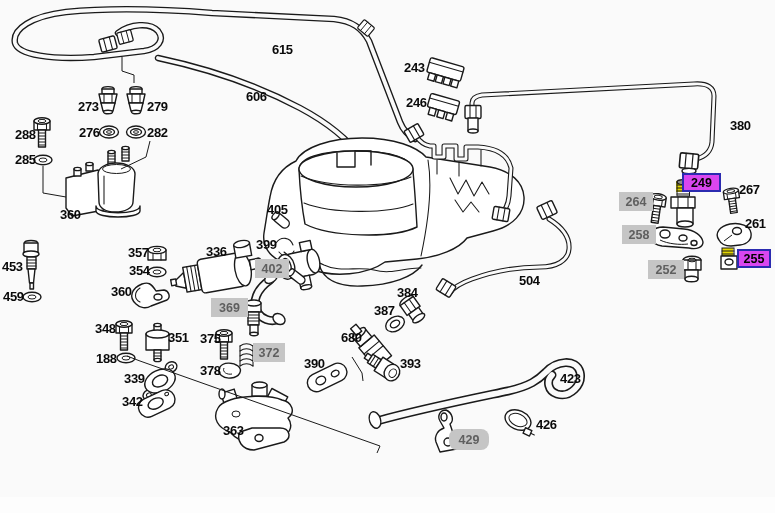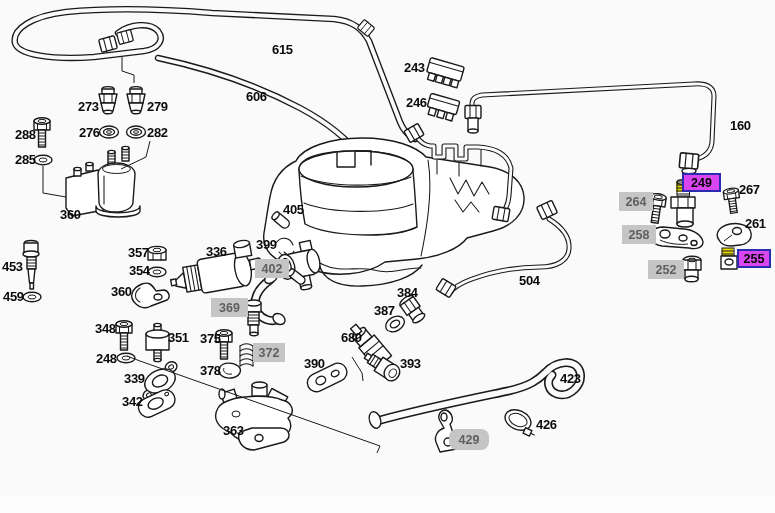--- a/index.html
+++ b/index.html
@@ -406,40 +406,40 @@
     <path class="ld" d="M127,356 L140,361 L380,446 L377,453"></path>
     <path class="ld" d="M352,357 L362,373 L363,381"></path>
   </g>
 </svg>
 
 <div id="labels">
       <div class="lbl plain" style="left: 272px; top: 42px;">615</div>
       <div class="lbl plain" style="left: 246px; top: 89px;">606</div>
       <div class="lbl plain" style="left: 404px; top: 60px;">243</div>
       <div class="lbl plain" style="left: 406px; top: 95px;">246</div>
-      <div class="lbl plain" style="left: 730px; top: 118px;">160</div>
+      <div class="lbl plain" style="left: 730px; top: 118px;">380</div>
       <div class="lbl plain" style="left: 739px; top: 182px;">267</div>
       <div class="lbl plain" style="left: 745px; top: 216px;">261</div>
       <div class="lbl plain" style="left: 15px; top: 127px;">288</div>
       <div class="lbl plain" style="left: 15px; top: 152px;">285</div>
       <div class="lbl plain" style="left: 78px; top: 99px;">273</div>
       <div class="lbl plain" style="left: 147px; top: 99px;">279</div>
       <div class="lbl plain" style="left: 79px; top: 125px;">276</div>
       <div class="lbl plain" style="left: 147px; top: 125px;">282</div>
       <div class="lbl plain" style="left: 60px; top: 207px;">360</div>
-      <div class="lbl plain" style="left: 267px; top: 202px; padding-left: 16px;">405</div>
+      <div class="lbl plain" style="left: 267px; top: 202px;">405</div>
       <div class="lbl plain" style="left: 256px; top: 237px;">399</div>
       <div class="lbl plain" style="left: 128px; top: 245px;">357</div>
       <div class="lbl plain" style="left: 129px; top: 263px;">354</div>
       <div class="lbl plain" style="left: 206px; top: 244px;">336</div>
       <div class="lbl plain" style="left: 111px; top: 284px;">360</div>
       <div class="lbl plain" style="left: 2px; top: 259px;">453</div>
       <div class="lbl plain" style="left: 3px; top: 289px;">459</div>
       <div class="lbl plain" style="left: 95px; top: 321px;">348</div>
-      <div class="lbl plain" style="left: 96px; top: 351px;">248</div>
+      <div class="lbl plain" style="left: 96px; top: 351px;">188</div>
       <div class="lbl plain" style="left: 168px; top: 330px;">351</div>
       <div class="lbl plain" style="left: 200px; top: 331px;">375</div>
       <div class="lbl plain" style="left: 200px; top: 363px;">378</div>
       <div class="lbl plain" style="left: 124px; top: 371px;">339</div>
       <div class="lbl plain" style="left: 122px; top: 394px;">342</div>
       <div class="lbl plain" style="left: 223px; top: 423px;">363</div>
       <div class="lbl plain" style="left: 304px; top: 356px;">390</div>
       <div class="lbl plain" style="left: 341px; top: 330px;">680</div>
       <div class="lbl plain" style="left: 374px; top: 303px;">387</div>
       <div class="lbl plain" style="left: 397px; top: 285px;">384</div>

